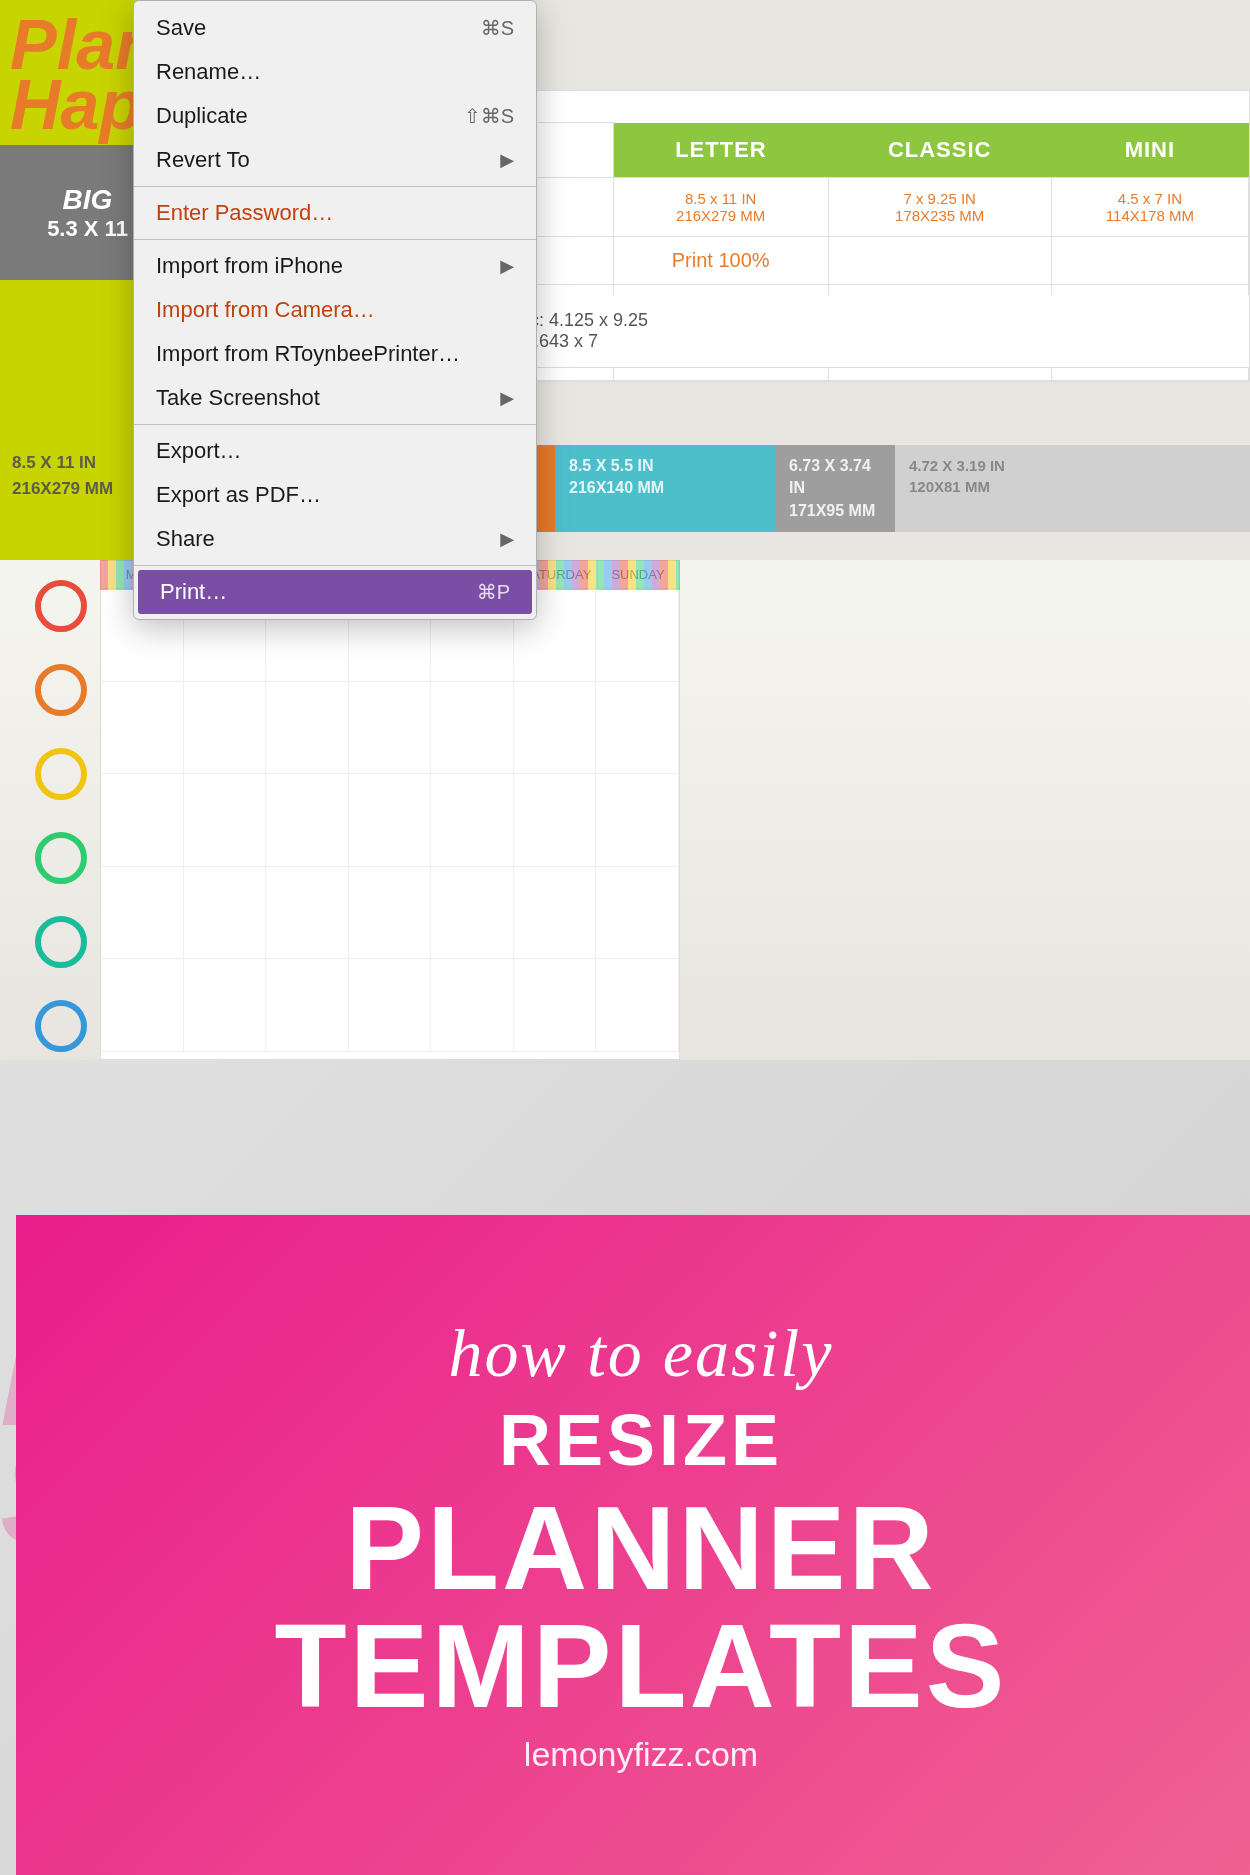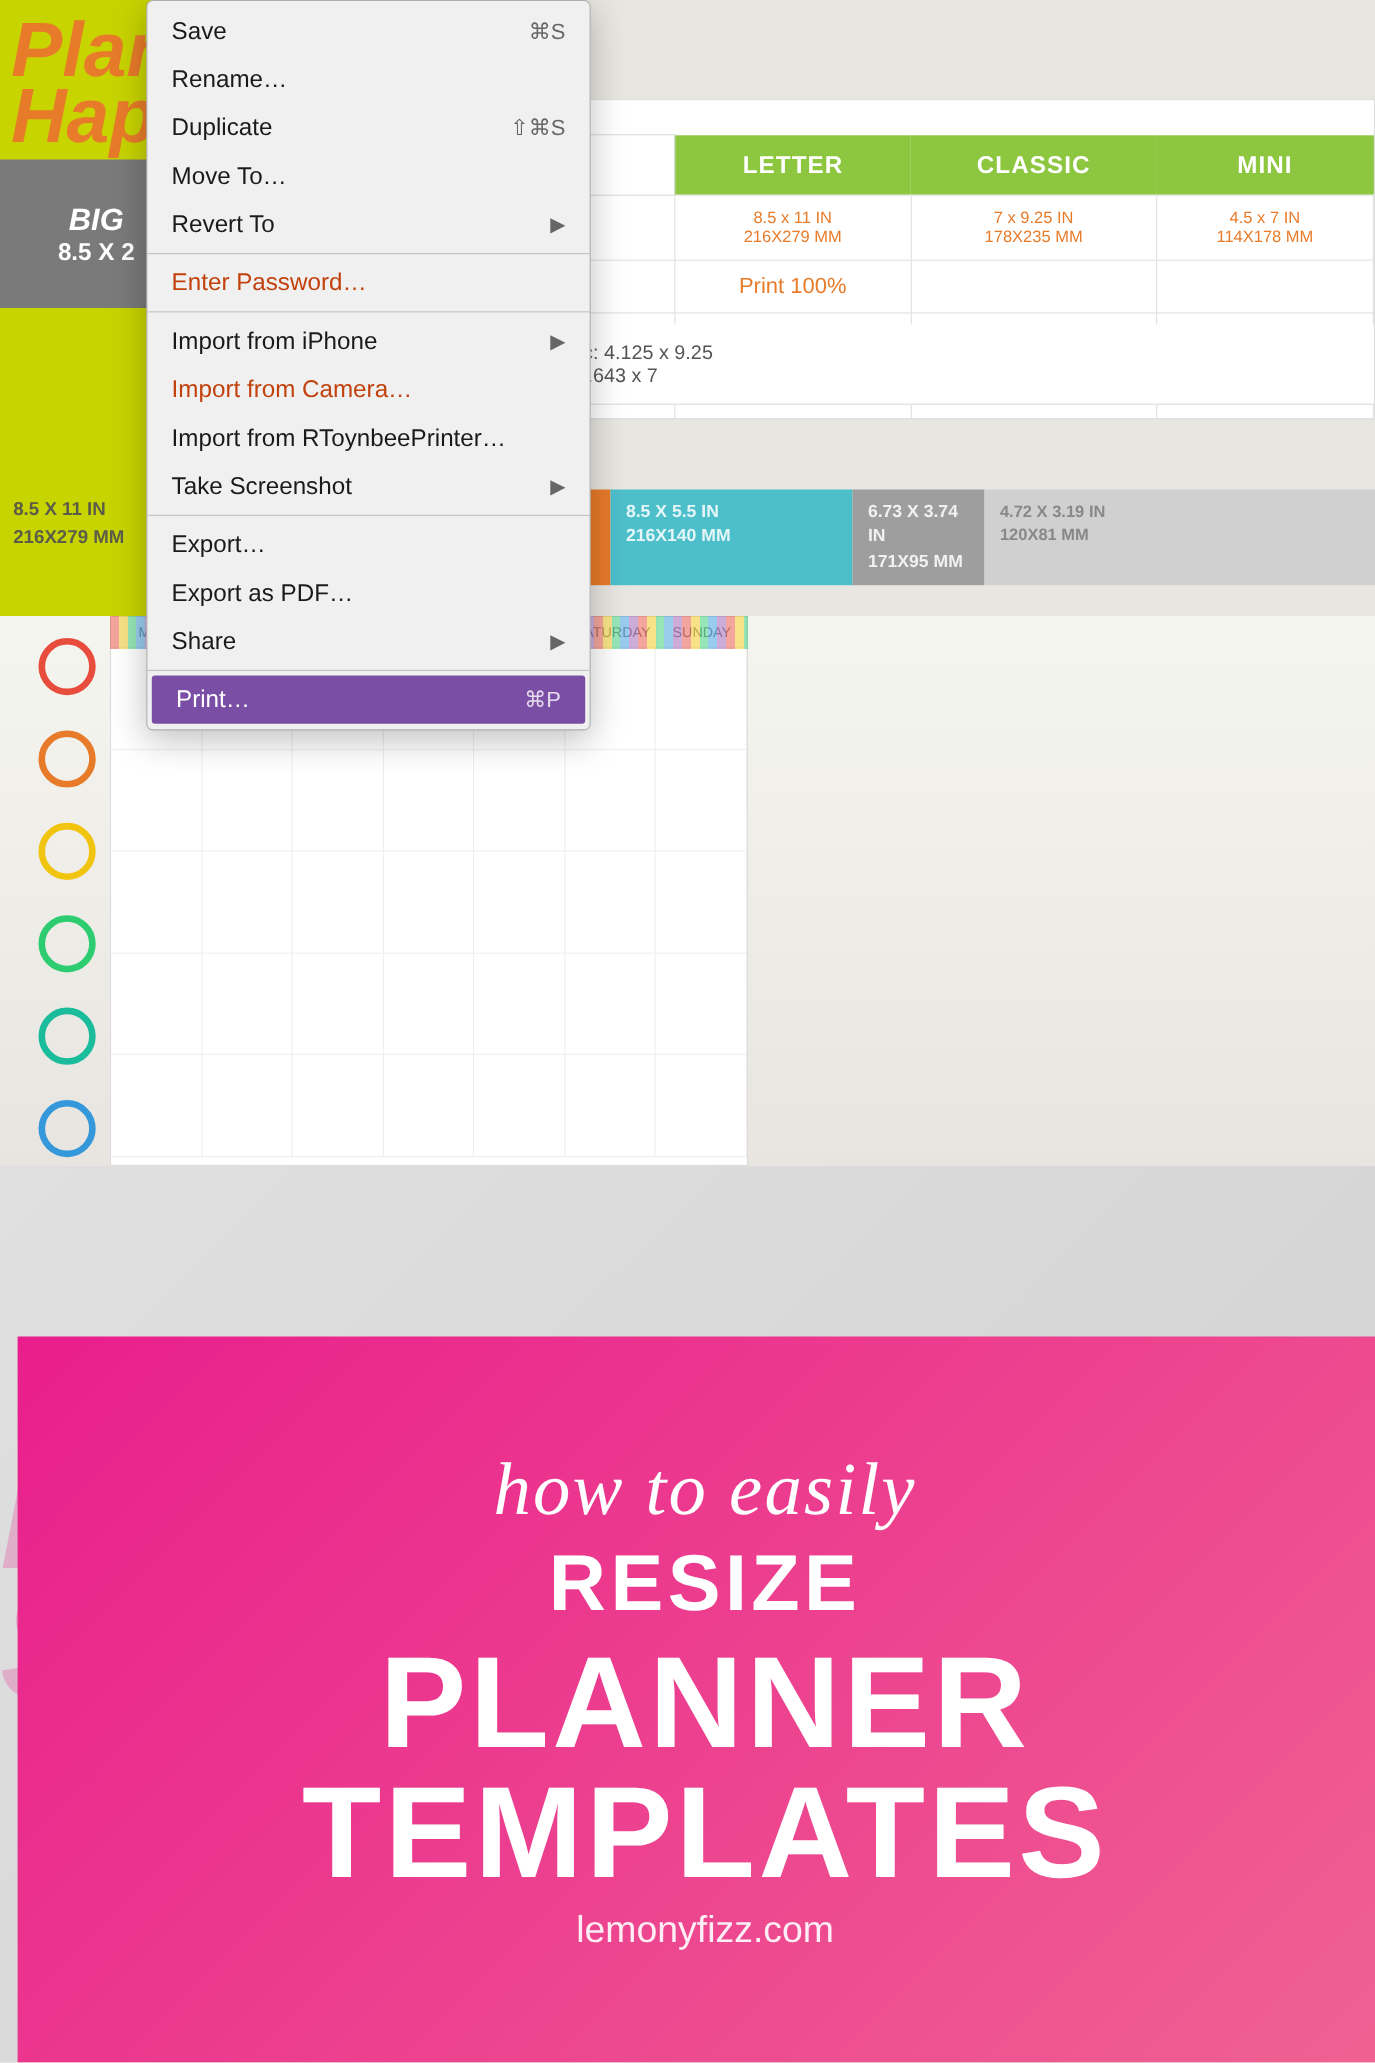--- a/index.html
+++ b/index.html
@@ -416,21 +416,21 @@
 <div class="background-photo"></div>
 <div class="planner-bg"></div>
 
 <div class="block-yellowgreen"></div>
 
 <div class="top-banner-text" style="top:5px; font-size:70px; color:#e87b2a; font-style:italic;">Plan</div>
 <div class="happy-planner-text" style="top:65px; font-size:70px;">Happy</div>
 
 <div class="block-gray">
   <span class="big-label">BIG</span>
-  <span class="big-size">8.5 X 2</span>
+  <span class="big-size">5.3 X 11</span>
 </div>
 
 <div class="sizing-table-container">
   <table class="sizing-table">
     <thead>
       <tr>
         <th style="background:#fff; border:1px solid #ddd;"></th>
         <th>LETTER</th>
         <th>CLASSIC</th>
         <th>MINI</th>
@@ -582,23 +582,20 @@
     <span class="menu-shortcut">⌘S</span>
   </div>
   <div class="menu-item">
     <span>Rename…</span>
   </div>
   <div class="menu-item">
     <span>Duplicate</span>
     <span class="menu-shortcut">⇧⌘S</span>
   </div>
   <div class="menu-item">
-    <span>Move To…</span>
-  </div>
-  <div class="menu-item">
     <span>Revert To</span>
     <span class="menu-arrow">▶</span>
   </div>
   <div class="menu-separator"></div>
   <div class="menu-item disabled">
     <span>Enter Password…</span>
   </div>
   <div class="menu-separator"></div>
   <div class="menu-item">
     <span>Import from iPhone</span>

